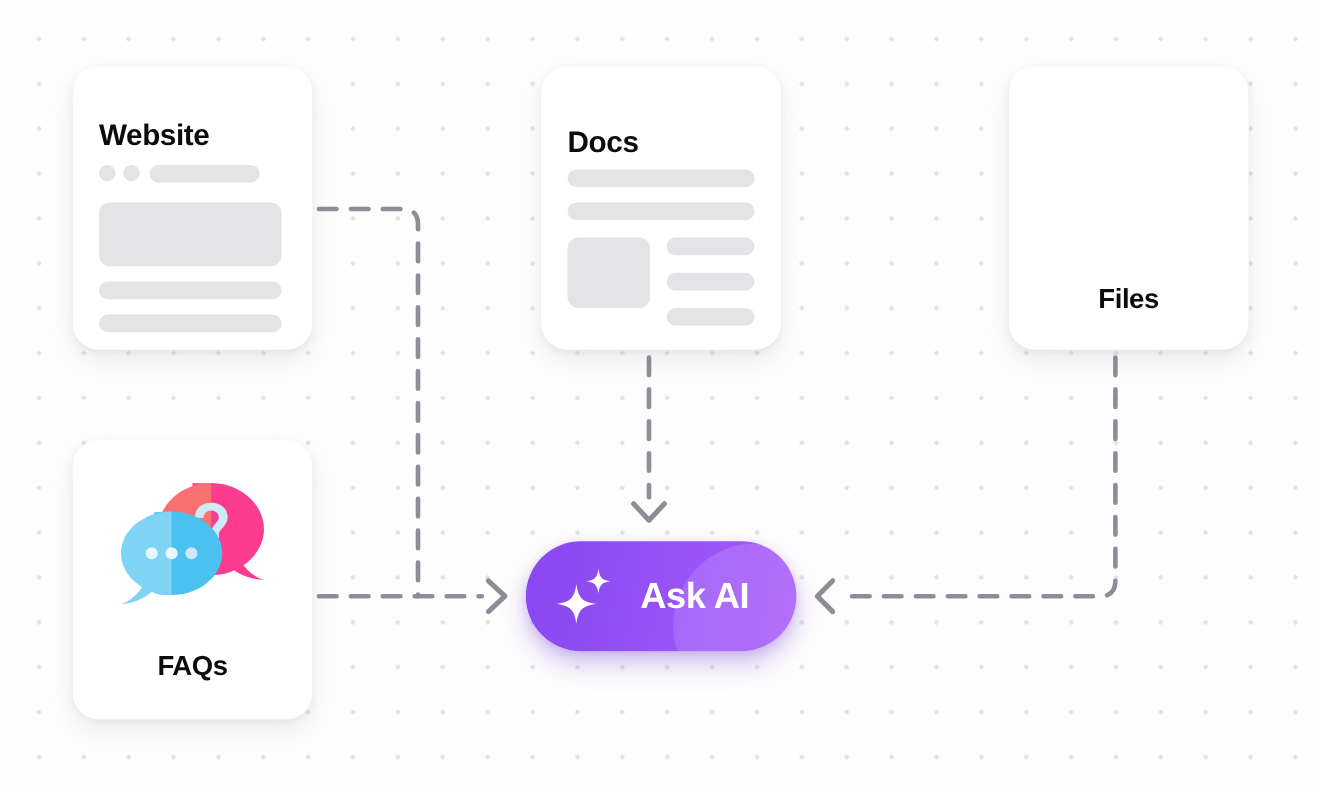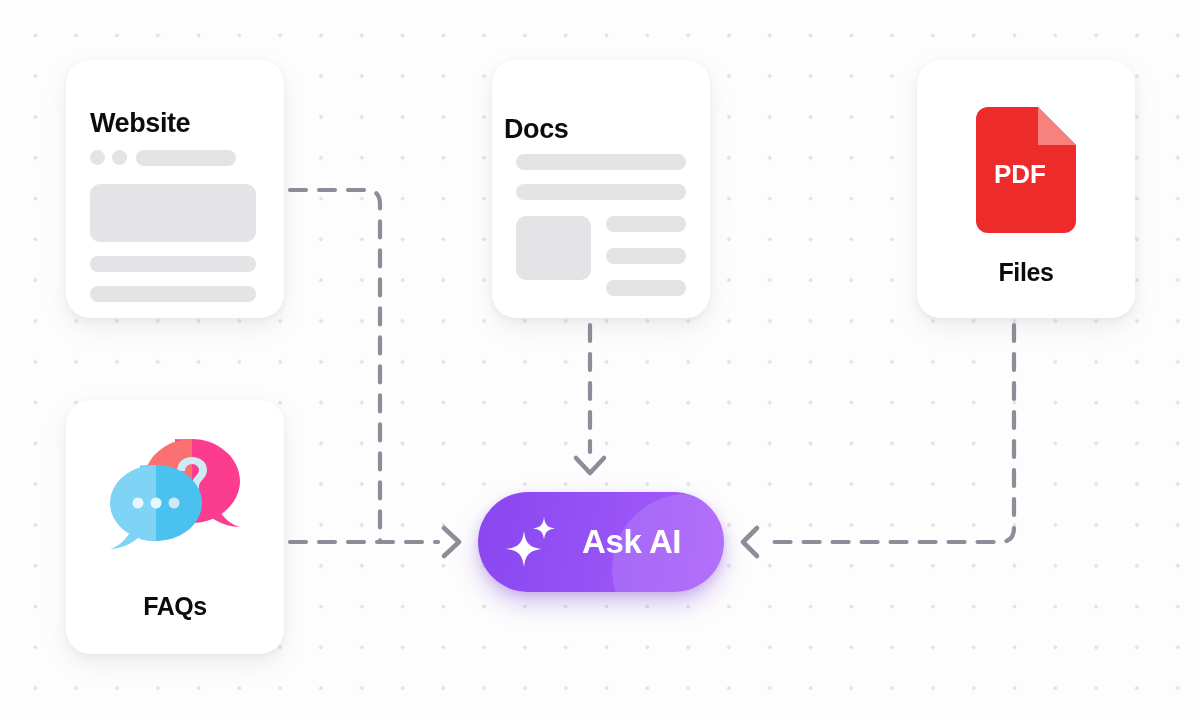--- a/index.html
+++ b/index.html
@@ -50,21 +50,21 @@
   .sk.bar   { border-radius: 9px; }
   .sk.block { border-radius: 10px; }
   .sk.dot   { border-radius: 50%; }
 
   
   #card-website { left: 66px;  top: 60px;  width: 218px; height: 258px; }
   #title-website { left: 24px; top: 36px;  font-size: 27px; }
 
   
   #card-docs { left: 492px; top: 60px; width: 218px; height: 258px; }
-  #title-docs { left: 12px; top: 42px; font-size: 27px; }
+  #title-docs { left: 24px; top: 42px; font-size: 27px; }
 
   
   #card-files { left: 917px; top: 60px; width: 218px; height: 258px; }
   #title-files {
     left: 0; top: 186px; width: 218px;
     text-align: center; font-size: 25px;
   }
 
   
   #card-faqs { left: 66px; top: 400px; width: 218px; height: 254px; }
@@ -182,27 +182,20 @@
     <div class="card-title" id="title-docs">Docs</div>
     <div class="sk bar" style="left:24px;  top:94px;  width:170px; height:16px;"></div>
     <div class="sk bar" style="left:24px;  top:124px; width:170px; height:16px;"></div>
     <div class="sk block" style="left:24px;  top:156px; width:75px;  height:64px;"></div>
     <div class="sk bar" style="left:114px; top:156px; width:80px;  height:16px;"></div>
     <div class="sk bar" style="left:114px; top:188px; width:80px;  height:16px;"></div>
     <div class="sk bar" style="left:114px; top:220px; width:80px;  height:16px;"></div>
   </div>
 
   <div class="card" id="card-files">
-    <div class="pdf-icon">
-      <svg width="100" height="126" viewBox="0 0 100 126">
-        <path d="M12,0 H62 L100,38 V114 A12,12 0 0,1 88,126 H12 A12,12 0 0,1 0,114 V12 A12,12 0 0,1 12,0 Z" fill="#EE2B2B"></path>
-        <path d="M62,0 L100,38 H62 Z" fill="#F7817F"></path>
-      </svg>
-      <div class="pdf-label">PDF</div>
-    </div>
     <div class="card-title" id="title-files">Files</div>
   </div>
 
   <div class="card" id="card-faqs">
     <div class="faq-icon">
       <svg width="140" height="128" viewBox="0 0 140 128">
 
         <g>
           <path d="M86,4 C112,4 134,23 134,46 C134,69 112,88 86,88
                    C80,88 74,87.3 69,86 L69,4 C74,4.7 80,4 86,4 Z" fill="#FB3C8F"></path>

